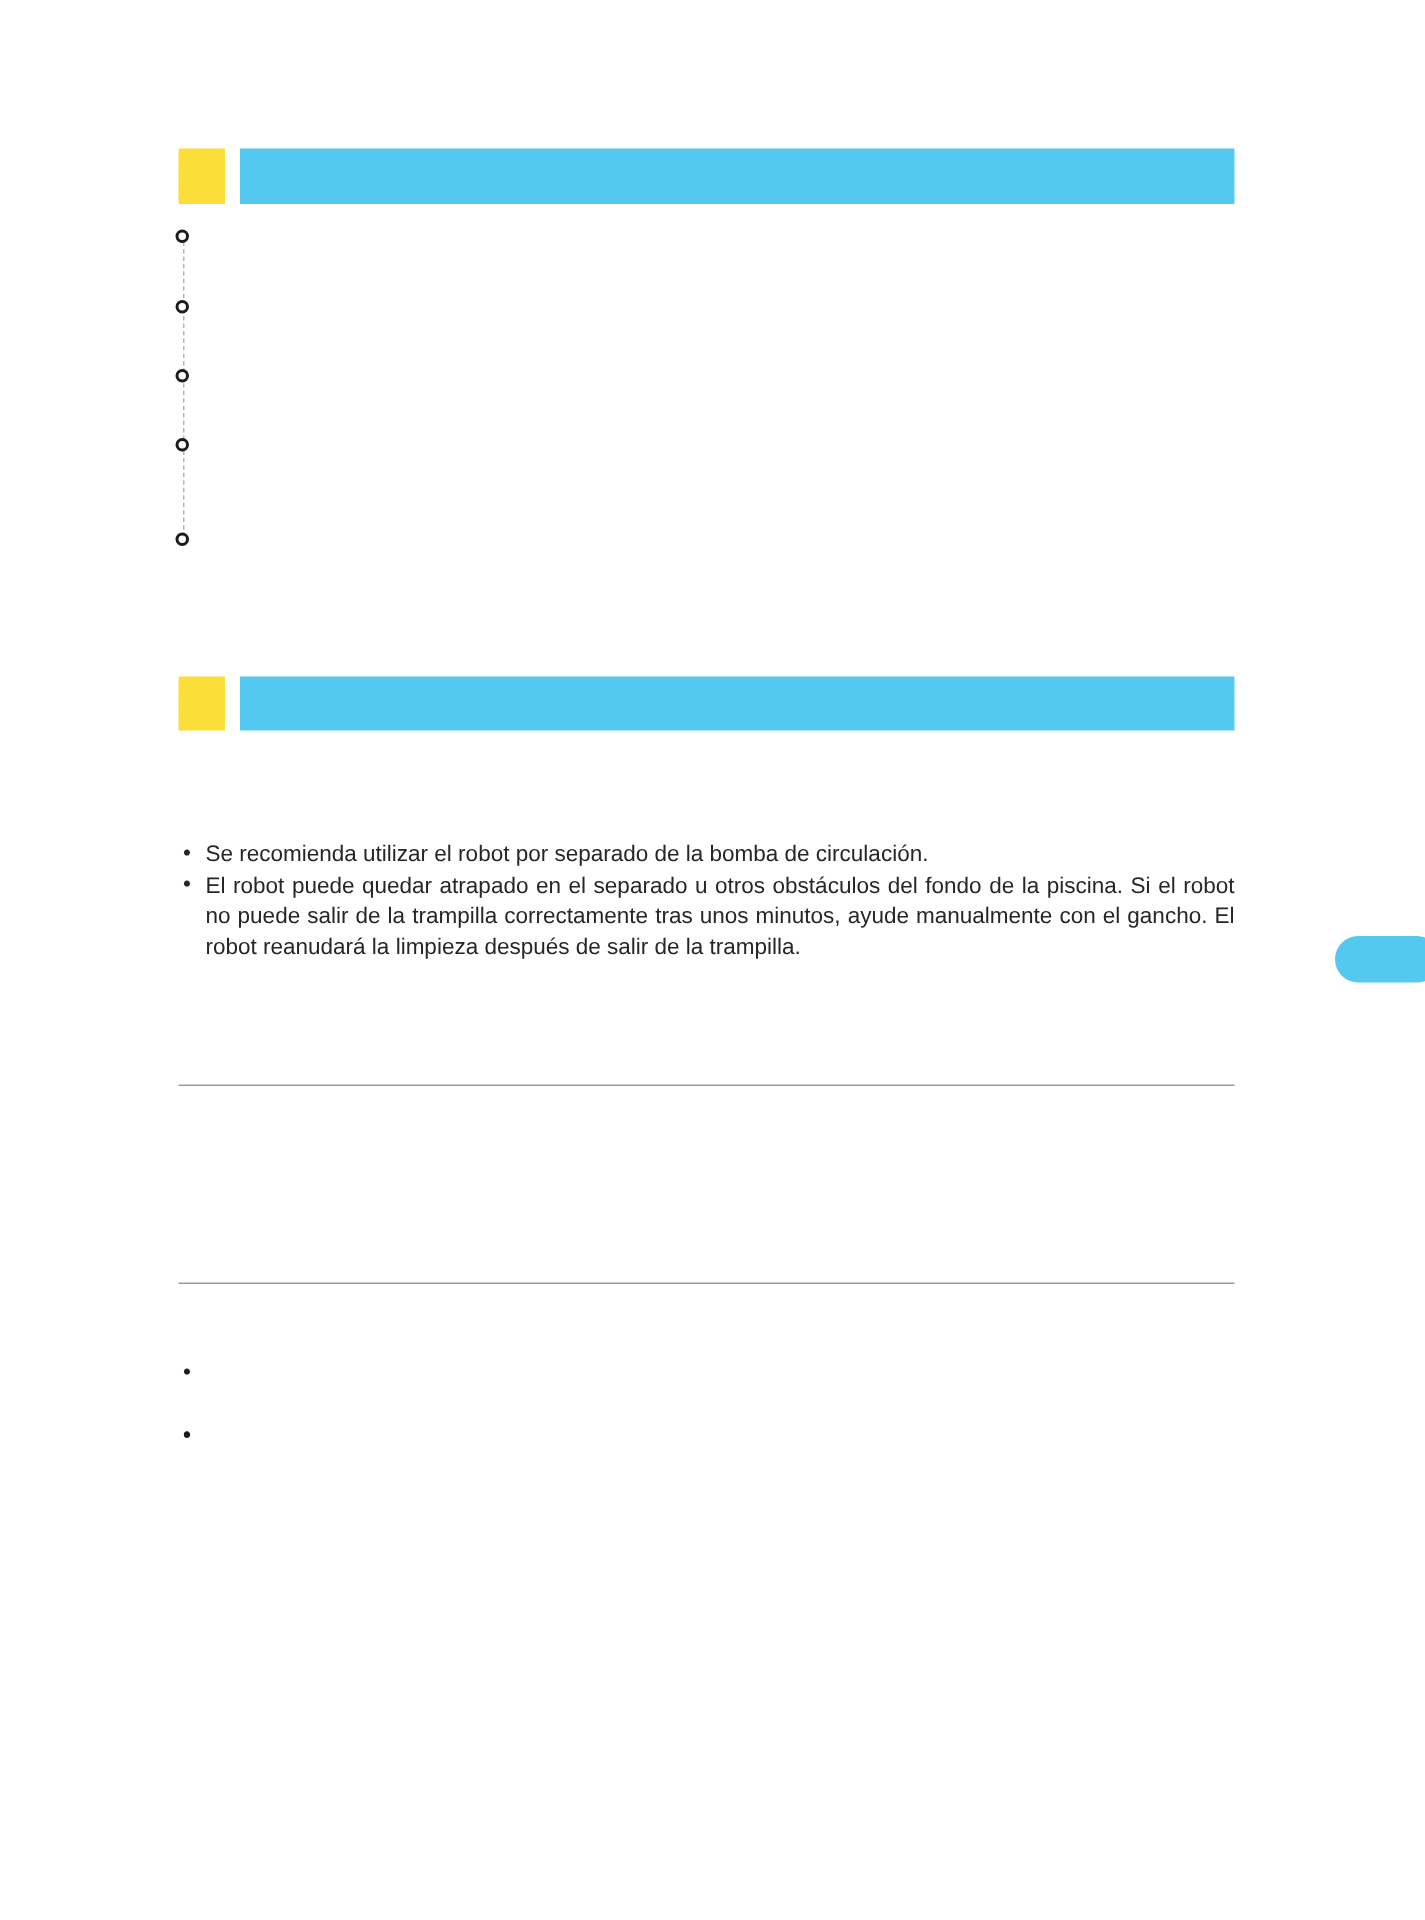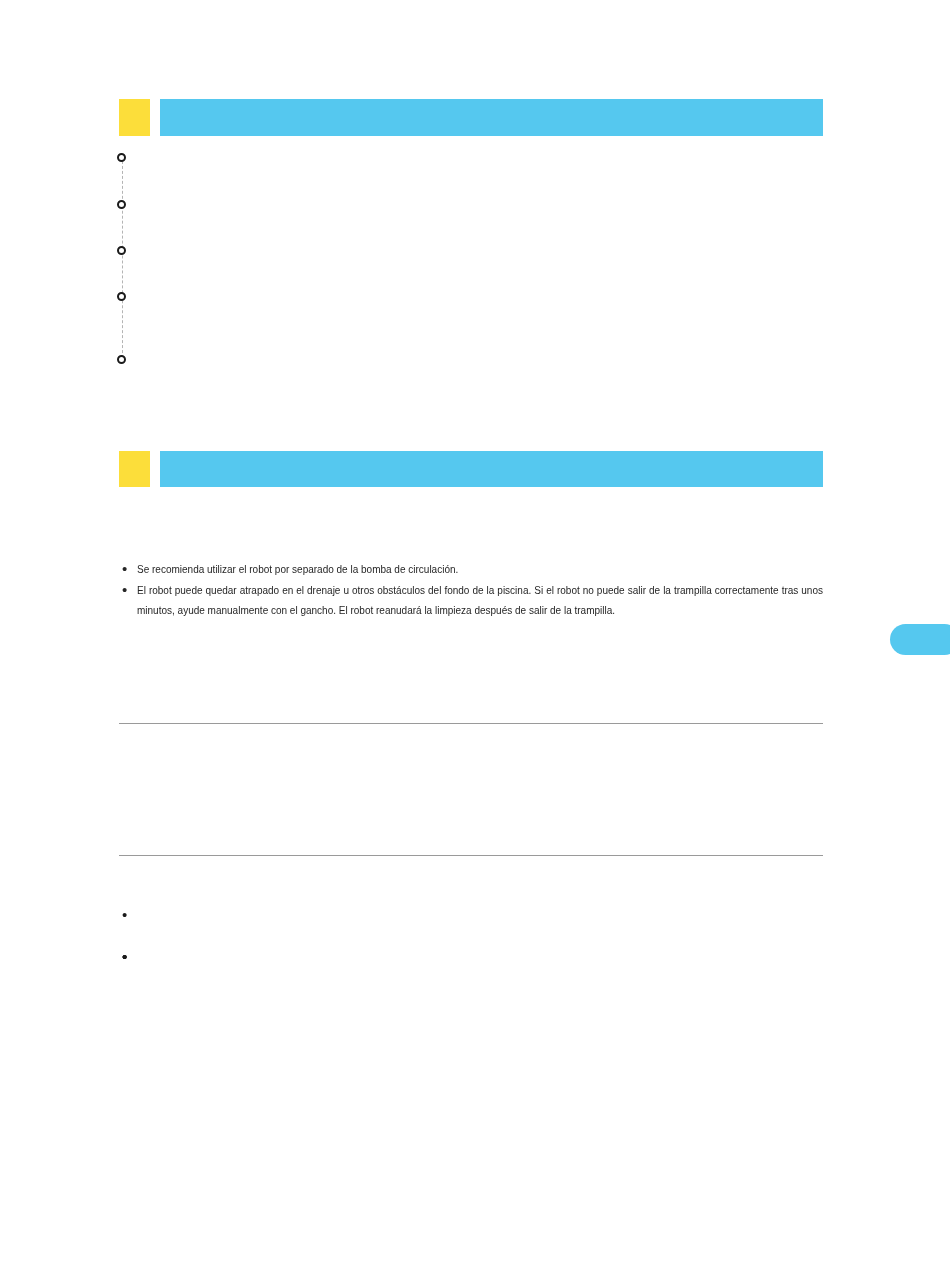--- a/index.html
+++ b/index.html
@@ -117,21 +117,21 @@
     left: 119px;
     top: 560px;
     width: 704px;
     margin: 0;
     padding: 0;
     list-style: none;
   }
   #notes-list li {
     position: relative;
     padding-left: 18px;
-    font-size: 10px;
+    font-size: 15px;
     line-height: 20.6px;
     color: #262626;
     text-align: justify;
     text-justify: inter-word;
   }
   #notes-list li::before {
     content: "\2022";
     position: absolute;
     left: 3px;
     top: -1px;
@@ -238,21 +238,21 @@
 
   <div id="header-two" class="section-header">
     <div class="tag-square">
       <span class="tag-label"></span>
     </div>
     <div class="title-bar"></div>
   </div>
 
   <ul id="notes-list">
     <li>Se recomienda utilizar el robot por separado de la bomba de circulación.</li>
-    <li>El robot puede quedar atrapado en el drenaje u otros obstáculos del fondo de la piscina. Si el robot no puede salir de la trampilla correctamente tras unos minutos, ayude manualmente con el gancho. El robot reanudará la limpieza después de salir de la trampilla.</li>
+    <li>El robot puede quedar atrapado en el separado u otros obstáculos del fondo de la piscina. Si el robot no puede salir de la trampilla correctamente tras unos minutos, ayude manualmente con el gancho. El robot reanudará la limpieza después de salir de la trampilla.</li>
   </ul>
 
   <div id="rule-one" class="rule"></div>
   <div id="rule-two" class="rule"></div>
 
   <ul id="spec-list">
     <li class="gap-a"></li>
     <li class="gap-b"></li>
     <li class="gap-c"></li>
     <li></li>

